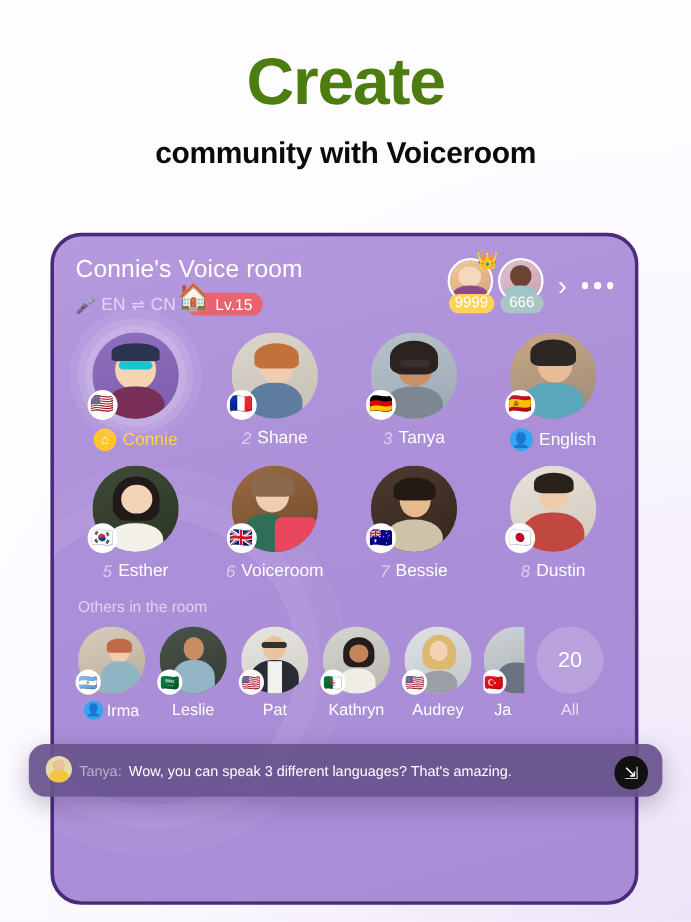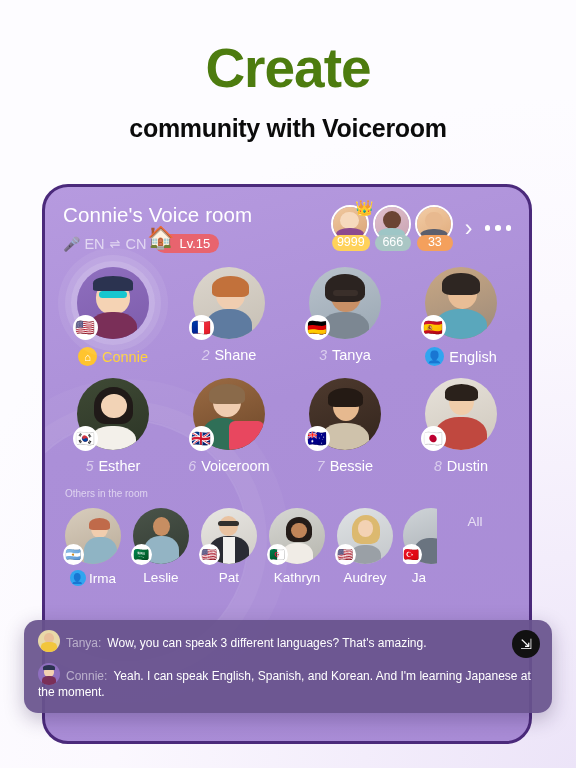--- a/index.html
+++ b/index.html
@@ -26,21 +26,21 @@
   }
   .subhead {
     margin-top: 16px;
     font-size: 25px; font-weight: bold; color: #0b0b0b;
     letter-spacing: -0.3px;
   }
 
   
   .room-card {
     position: absolute;
-    left: 42px; top: 184px;
+    left: 42px; top: 194px;
     width: 490px; height: 560px;
     background: linear-gradient(165deg, #b69adf 0%, #ab8fd8 40%, #a98cd6 100%);
     border: 3px solid #4b2a7b;
     border-top-left-radius: 26px; border-top-right-radius: 26px;
     border-bottom-left-radius: 26px; border-bottom-right-radius: 26px;
     overflow: hidden;
   }
   
   .room-card::after{
     content:""; position:absolute; left:-40px; top:232px;
@@ -125,21 +125,21 @@
     display:flex; align-items:center; justify-content:center; font-size:11px; color:#fff;
   }
   .badge-user {
     width:19px; height:19px; border-radius:50%; background:#30a5f0;
     display:flex; align-items:center; justify-content:center; font-size:12px; color:#fff;
   }
 
   
   .others-title {
     position:relative; z-index:3;
-    padding: 6px 0 0 20px; font-size: 10px; color: rgba(255,255,255,.60);
+    padding: 6px 0 0 20px; font-size: 13px; color: rgba(255,255,255,.60);
   }
   .others-row {
     position:relative; z-index:3;
     display:flex; align-items:flex-start; gap: 8px;
     padding: 9px 0 0 18px; overflow:hidden;
   }
   .other { width: 60px; flex: 0 0 60px; display:flex; flex-direction:column; align-items:center; }
   .o-av-wrap { position:relative; width:56px; height:56px; }
   .o-av { width:56px; height:56px; border-radius:50%; overflow:hidden; position:relative;}
   .o-flag {
@@ -234,30 +234,20 @@
           <div class="mini-av">
             <div class="ph">
                 <div class="bg" style="background:linear-gradient(150deg,#e0c0cc,#c9a3b2)"></div>
               <div class="head" style="left:24%;top:12%;width:52%;height:54%;background:#6b4433"></div>
               <div class="body" style="left:10%;top:62%;width:80%;height:40%;background:#9ec6c6"></div>
               </div>
           </div>
           <span class="mini-count" style="background:#a9c6c4">666</span>
         </div>
 
-        <div class="mini-item">
-          <div class="mini-av">
-            <div class="ph">
-                <div class="bg" style="background:linear-gradient(150deg,#f3cda6,#e0ab7c)"></div>
-              <div class="head" style="left:24%;top:14%;width:52%;height:52%;background:#e8b98f"></div>
-              <div class="body" style="left:8%;top:64%;width:84%;height:40%;background:#5c5f6d"></div>
-              </div>
-          </div>
-          <span class="mini-count" style="background:#f4a05c">33</span>
-        </div>
 
       </div>
       <span class="chev">›</span>
       <span class="dots">
           <i></i>
           <i></i>
           <i></i>
         </span>
     </div>
   </div>
@@ -515,20 +505,21 @@
             </div>
         </div>
         <span class="o-flag">🇹🇷</span>
       </div>
       <div class="o-label" style="margin-left:-2px">
         <span>Ja</span>
       </div>
     </div>
 
     <div class="other">
+      <div class="all-circle">20</div>
       <div class="o-label">
         <span style="color:rgba(255,255,255,.72)">All</span>
       </div>
     </div>
 
   </div>
 </div>
 
 <div class="chat-overlay">
   <div class="expand-btn">⇲</div>
@@ -536,23 +527,13 @@
   <div class="chat-line">
     <span class="chat-ava">
       <span class="ph" style="display:block;position:relative;width:100%;height:100%">
         <span class="bg" style="display:block;position:absolute;inset:0;background:#e8d9a8"></span>
         <span style="position:absolute;left:28%;top:14%;width:44%;height:44%;background:#e8c09a;border-radius:50%"></span>
         <span style="position:absolute;left:12%;top:56%;width:76%;height:48%;background:#f2c63c;border-radius:40% 40% 0 0"></span>
       </span>
     </span><span class="speaker-name">Tanya:</span><span>Wow, you can speak 3 different languages? That's amazing.</span>
   </div>
 
-  <div class="chat-line">
-    <span class="chat-ava">
-      <span class="ph" style="display:block;position:relative;width:100%;height:100%">
-        <span class="bg" style="display:block;position:absolute;inset:0;background:#8f6fbf"></span>
-        <span style="position:absolute;left:28%;top:20%;width:44%;height:42%;background:#f3d0b0;border-radius:50%"></span>
-        <span style="position:absolute;left:22%;top:10%;width:56%;height:24%;background:#2b3350;border-radius:50% 50% 10% 10%"></span>
-        <span style="position:absolute;left:16%;top:60%;width:68%;height:46%;background:#7a2f58;border-radius:40% 40% 0 0"></span>
-      </span>
-    </span><span class="speaker-name">Connie:</span><span>Yeah. I can speak English, Spanish, and Korean. And I'm learning Japanese at the moment.</span>
-  </div>
 </div>
 
 </body></html>

